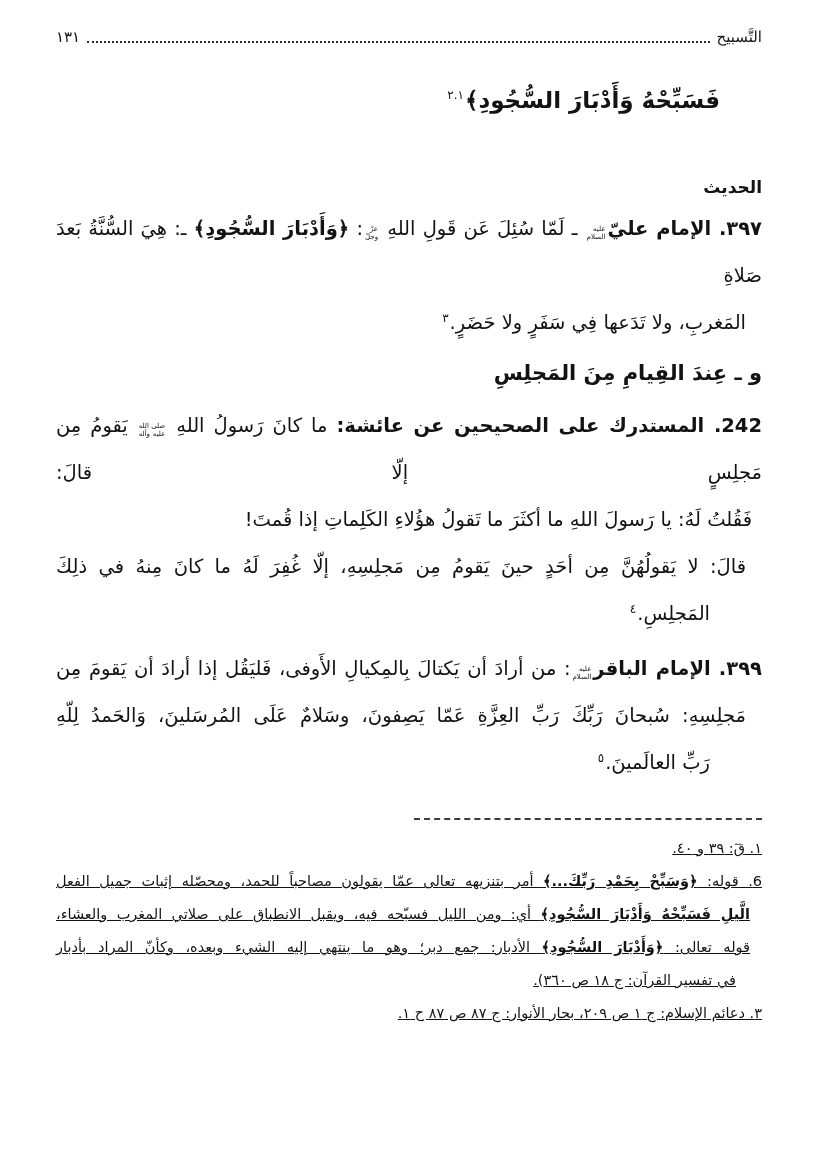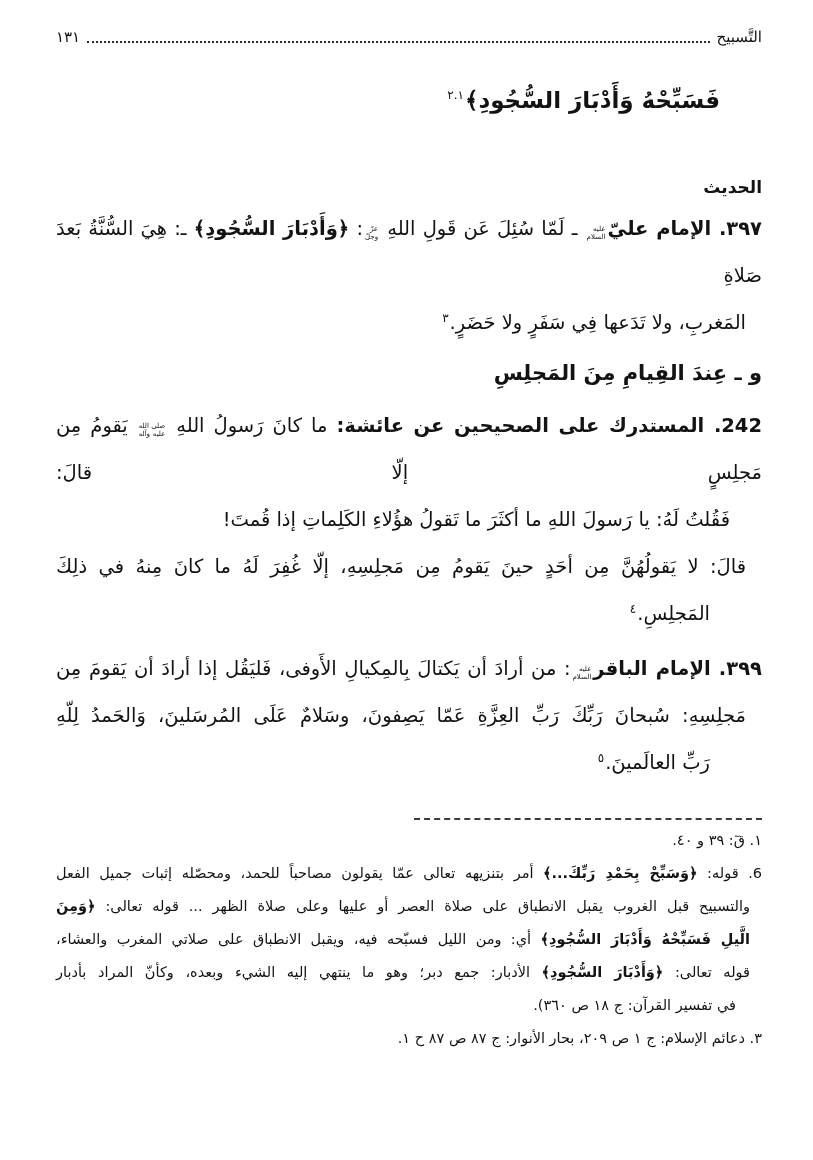--- a/index.html
+++ b/index.html
@@ -65,21 +65,21 @@
     vertical-align: -4px;
     margin: 0 2px;
   }
   .honorific .hline { display: block; white-space: nowrap; }
 
   .fn-divider {
     width: 348px;
     border-top: 2px dashed #3c3c3c;
     margin-top: 32px;           
   }
-  .footnotes { margin-top: 4px; }
+  .footnotes { margin-top: 12px; text-decoration: underline; }
   .footnotes .line {
     font-size: 14.5px;
     line-height: 33px;
   }
 </style>
 </head>
 <body>
 
 <div class="page">
 
@@ -97,37 +97,36 @@
 
   <div class="block block-397">
       <div class="line justify"><span class="bold">٣٩٧. الإمام عليّ</span><span class="honorific"><span class="hline">عليه</span><span class="hline">السلام</span></span><span> ـ لَمّا سُئِلَ عَن قَولِ اللهِ </span><span class="honorific"><span class="hline">عزّ</span><span class="hline">وجلّ</span></span><span>: </span><span class="quran">﴿وَأَدْبَارَ السُّجُودِ﴾</span><span> ـ: هِيَ السُّنَّةُ بَعدَ صَلاةِ</span></div>
       <div class="line" style="margin-right: 16px;"><span>المَغربِ، ولا تَدَعها فِي سَفَرٍ ولا حَضَرٍ.</span><span class="fnref">٣</span></div>
     </div>
 
   <div class="section-heading">و ـ عِندَ القِيامِ مِنَ المَجلِسِ</div>
 
   <div class="block block-398">
       <div class="line justify"><span class="bold">242. المستدرك على الصحيحين عن عائشة:</span><span> ما كانَ رَسولُ اللهِ </span><span class="honorific"><span class="hline">صلى الله</span><span class="hline">عليه وآله</span></span><span> يَقومُ مِن مَجلِسٍ إلّا قالَ:</span></div>
-      <div class="line" style="margin-right: 32px;"><span>فَقُلتُ لَهُ: يا رَسولَ اللهِ ما أكثَرَ ما تَقولُ هؤُلاءِ الكَلِماتِ إذا قُمتَ!</span></div>
+      <div class="line" style="margin-right: 10px;"><span>فَقُلتُ لَهُ: يا رَسولَ اللهِ ما أكثَرَ ما تَقولُ هؤُلاءِ الكَلِماتِ إذا قُمتَ!</span></div>
       <div class="line justify" style="margin-right: 16px;"><span>قالَ: لا يَقولُهُنَّ مِن أحَدٍ حينَ يَقومُ مِن مَجلِسِهِ، إلّا غُفِرَ لَهُ ما كانَ مِنهُ في ذلِكَ</span></div>
       <div class="line" style="margin-right: 52px;"><span>المَجلِسِ.</span><span class="fnref">٤</span></div>
     </div>
 
   <div class="block block-399">
       <div class="line justify"><span class="bold">٣٩٩. الإمام الباقر</span><span class="honorific"><span class="hline">عليه</span><span class="hline">السلام</span></span><span>: من أرادَ أن يَكتالَ بِالمِكيالِ الأَوفى، فَليَقُل إذا أرادَ أن يَقومَ مِن</span></div>
       <div class="line justify" style="margin-right: 16px;"><span>مَجلِسِهِ: سُبحانَ رَبِّكَ رَبِّ العِزَّةِ عَمّا يَصِفونَ، وسَلامٌ عَلَى المُرسَلينَ، وَالحَمدُ لِلّهِ</span></div>
       <div class="line" style="margin-right: 52px;"><span>رَبِّ العالَمينَ.</span><span class="fnref">٥</span></div>
     </div>
 
   <div class="fn-divider"></div>
 
   <div class="footnotes">
       <div class="line"><span>١. قٓ: ٣٩ و ٤٠.</span></div>
       <div class="line justify"><span>6. قوله: </span><span class="quran">﴿وَسَبِّحْ بِحَمْدِ رَبِّكَ...﴾</span><span> أمر بتنزيهه تعالى عمّا يقولون مصاحباً للحمد، ومحصّله إثبات جميل الفعل</span></div>
-      <div class="line justify" style="margin-right: 12px;"><span>والتسبيح قبل الغروب يقبل الانطباق على صلاة العصر أو عليها وعلى صلاة الظهر ... قوله تعالى: </span><span class="quran">﴿وَمِنَ</span></div>
       <div class="line justify" style="margin-right: 12px;"><span class="quran">الَّيلِ فَسَبِّحْهُ وَأَدْبَارَ السُّجُودِ﴾</span><span> أي: ومن الليل فسبّحه فيه، ويقبل الانطباق على صلاتي المغرب والعشاء،</span></div>
       <div class="line justify" style="margin-right: 12px;"><span>قوله تعالى: </span><span class="quran">﴿وَأَدْبَارَ السُّجُودِ﴾</span><span> الأدبار: جمع دبر؛ وهو ما ينتهي إليه الشيء وبعده، وكأنّ المراد بأدبار</span></div>
       <div class="line" style="margin-right: 26px;"><span>في تفسير القرآن: ج ١٨ ص ٣٦٠).</span></div>
       <div class="line"><span>٣. دعائم الإسلام: ج ١ ص ٢٠٩، بحار الأنوار: ج ٨٧ ص ٨٧ ح ١.</span></div>
       <div class="line"></div>
     </div>
 
 </div>
 
 </body></html>

